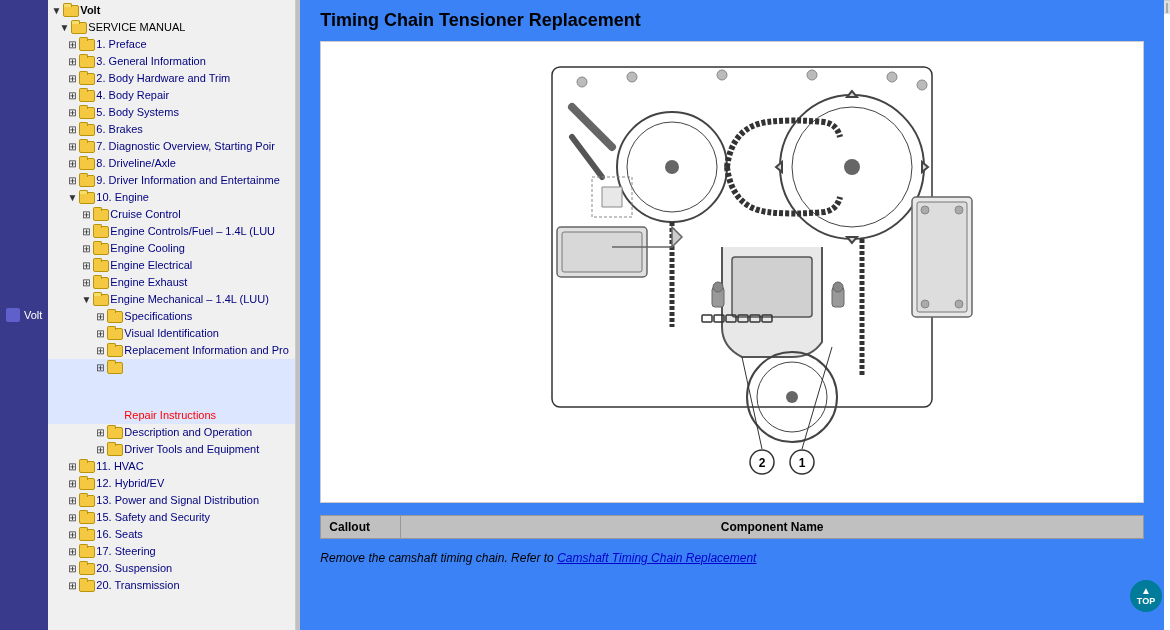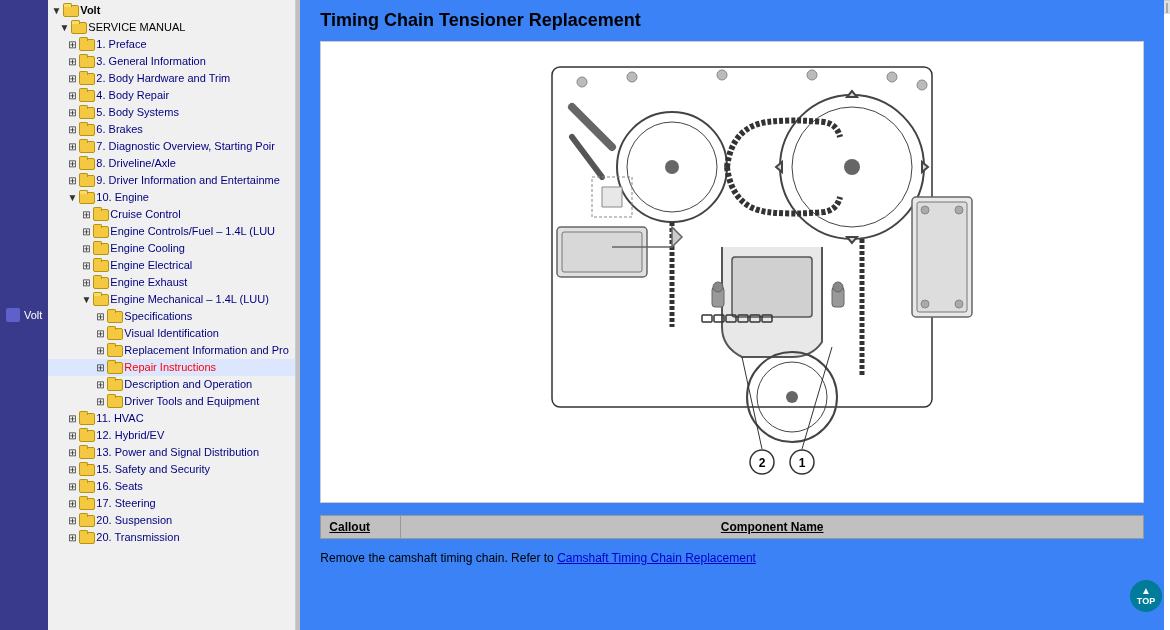--- a/index.html
+++ b/index.html
@@ -22,21 +22,21 @@
     .tree-icon { display: inline-block; width: 16px; height: 14px; margin-right: 2px; flex-shrink: 0; position: relative; }
 
     
     .folder-icon::before { content: ''; display: block; width: 14px; height: 10px; background: #f5c842; border: 1px solid #b8940a; border-radius: 0 2px 2px 2px; position: absolute; top: 2px; left: 1px; }
     .folder-icon::after { content: ''; display: block; width: 7px; height: 3px; background: #f5c842; border: 1px solid #b8940a; border-bottom: none; border-radius: 2px 2px 0 0; position: absolute; top: 0px; left: 1px; }
 
     .folder-open-icon::before { content: ''; display: block; width: 14px; height: 10px; background: #f5c842; border: 1px solid #b8940a; border-radius: 0 2px 2px 2px; position: absolute; top: 2px; left: 1px; }
     .folder-open-icon::after { content: ''; display: block; width: 7px; height: 3px; background: #f5de6a; border: 1px solid #b8940a; border-bottom: none; border-radius: 2px 2px 0 0; position: absolute; top: 0px; left: 1px; }
 
     .tree-label { color: #000080; font-size: 11px; }
-    .tree-label.active { color: red; }
+    .tree-label.active { color: red; margin-top: 48px; }
     .tree-label.black { color: #000; }
 
     .tree-root { font-weight: bold; color: #000; }
 
     
     .sidebar::-webkit-scrollbar { width: 8px; }
     .sidebar::-webkit-scrollbar-track { background: #e8e8e8; }
     .sidebar::-webkit-scrollbar-thumb { background: #aaa; }
 
     
@@ -49,26 +49,26 @@
 
     .page-title { font-size: 18px; font-weight: bold; color: #000; margin-bottom: 10px; }
 
     .diagram-container { border: 1px solid #ccc; margin-bottom: 12px; background: #fff; text-align: center; }
 
     
     .diagram-svg-area { width: 100%; height: 460px; background: #fff; display: flex; align-items: center; justify-content: center; }
 
     
     .callout-table { width: 100%; border-collapse: collapse; margin-bottom: 8px; }
-    .callout-table th { background: #c0c0c0; border: 1px solid #999; padding: 4px 8px; font-size: 12px; font-weight: bold; text-align: left; text-decoration: underline; }
+    .callout-table th { background: #c0c0c0; border: 1px solid #999; padding: 4px 8px; font-size: 12px; font-weight: bold; text-align: left; }
     .callout-table th.center { text-align: center; }
 
     .section-header { font-weight: bold; font-size: 12px; padding: 6px 0 4px 0; }
 
-    .procedure-text { font-size: 12px; margin-bottom: 6px; padding: 4px 0; }
+    .procedure-text { font-size: 12px; margin-bottom: 6px; padding: 4px 0; font-style: italic; }
 
     .procedure-link { color: #0000cc; text-decoration: underline; }
 
     
     .bottom-bar { height: 14px; background: #e0e0e0; border-top: 1px solid #ccc; display: flex; align-items: center; }
     .bottom-scrollbar { flex: 1; height: 10px; background: #c8c8c8; margin: 2px; border: 1px solid #aaa; }
 
     
     .top-button { position: fixed; bottom: 18px; right: 8px; width: 32px; height: 32px; background: #007b9a; border-radius: 50%; display: flex; flex-direction: column; align-items: center; justify-content: center; color: white; font-size: 9px; font-weight: bold; cursor: pointer; }
     .top-arrow { color: white; font-size: 10px; line-height: 1; }

